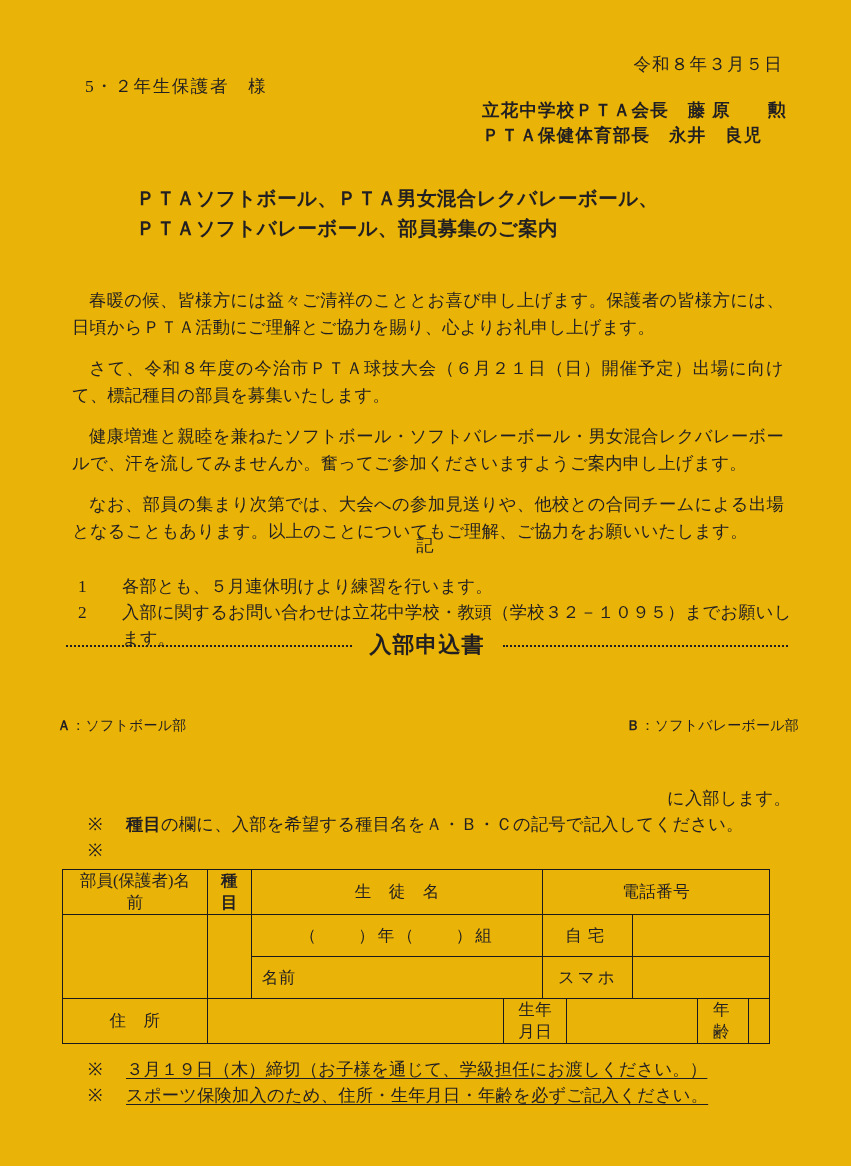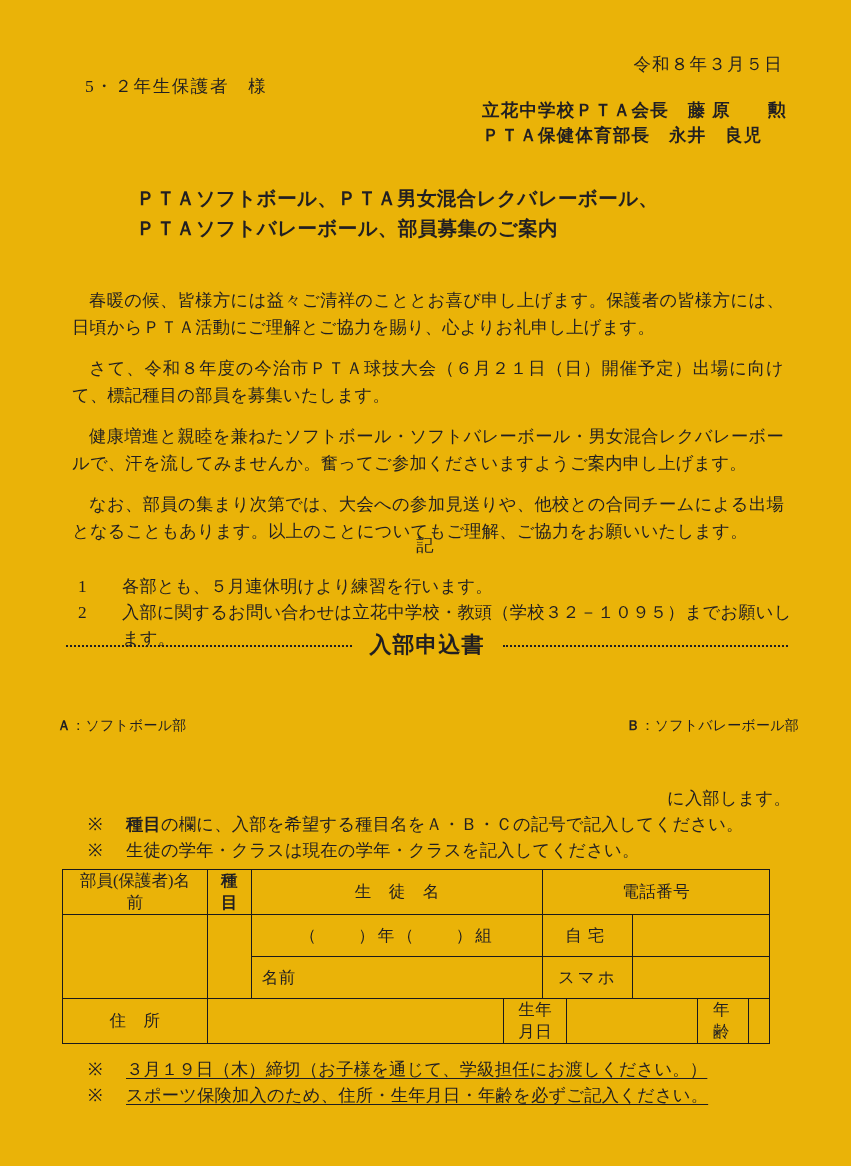--- a/index.html
+++ b/index.html
@@ -278,21 +278,20 @@
 
   <div class="join-line">に入部します。</div>
 
   <div class="notes">
     <div class="ni">
       <span class="mk">※</span>
       <span><b>種目</b><span>の欄に、入部を希望する種目名をＡ・Ｂ・Ｃの記号で記入してください。</span></span>
     </div>
     <div class="ni">
       <span class="mk">※</span>
-      <span>生徒の学年・クラスは現在の学年・クラスを記入してください。</span>
     </div>
   </div>
 
   <table class="form">
     <colgroup>
       <col style="width:150px">
       <col style="width:44px">
       <col style="width:92px">
       <col style="width:170px">
       <col style="width:40px">

